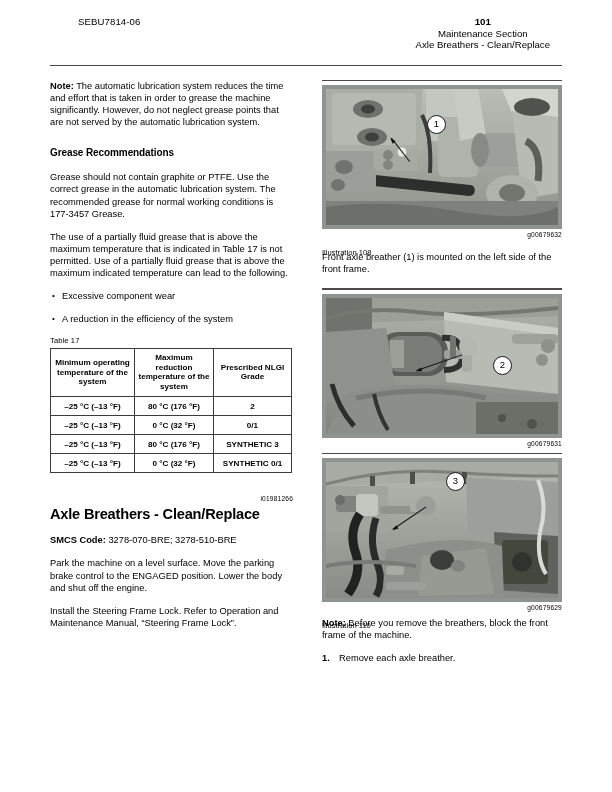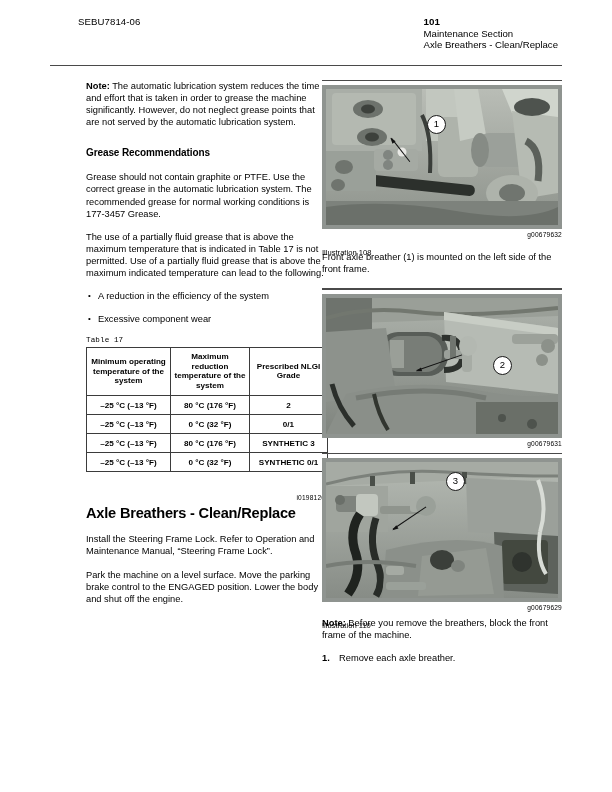--- a/index.html
+++ b/index.html
@@ -31,23 +31,23 @@
   .doc-id {
     position: absolute;
     left: 0;
     top: 0;
     font-size: 9.6px;
     letter-spacing: 0.1px;
     margin-left: 28px;
   }
   .header-right {
     position: absolute;
-    right: 4px;
+    right: 12px;
     top: 0;
-    text-align: left;
+    text-align: center;
     font-size: 9.6px;
     line-height: 11.6px;
   }
   .header-right .page-no {
     font-weight: bold;
     font-size: 9.8px;
   }
   .header-rule {
     position: absolute;
     left: 50px;
@@ -56,21 +56,20 @@
     height: 1px;
     background: #4a4a4a;
   }
 
   
   .col-left {
     position: absolute;
     left: 50px;
     top: 80px;
     width: 243px;
-    margin-left: 36px;
   }
   .col-right {
     position: absolute;
     left: 322px;
     top: 80px;
     width: 240px;
   }
 
   p.body-text,
   div.body-text {
@@ -115,21 +114,20 @@
     left: 2px;
     top: -0.5px;
     font-size: 8px;
   }
 
   
   .table-label {
     font-size: 7.6px;
     margin: 4px 0 3px 0;
     letter-spacing: 0.1px;
-    font-family: Liberation Mono, monospace;
   }
   table.spec {
     border-collapse: collapse;
     width: 241px;
     margin: 0;
     table-layout: fixed;
     padding-left: 34px;
   }
   table.spec th,
   table.spec td {
@@ -281,22 +279,22 @@
 
     <p class="body-text"><b>Note:</b><span> The automatic lubrication system reduces the time and effort that is taken in order to grease the machine significantly. However, do not neglect grease points that are not served by the automatic lubrication system.</span></p>
 
     <h2 class="section-title">Grease Recommendations</h2>
 
     <p class="body-text">Grease should not contain graphite or PTFE. Use the correct grease in the automatic lubrication system. The recommended grease for normal working conditions is 177-3457 Grease.</p>
 
     <p class="body-text">The use of a partially fluid grease that is above the maximum temperature that is indicated in Table 17 is not permitted. Use of a partially fluid grease that is above the maximum indicated temperature can lead to the following.</p>
 
     <ul class="bullets">
+      <li>Excessive component wear</li>
       <li>A reduction in the efficiency of the system</li>
-      <li>Excessive component wear</li>
     </ul>
 
     <div class="table-label">Table 17</div>
 
     <table class="spec">
       <colgroup>
           <col class="c1">
           <col class="c2">
           <col class="c3">
         </colgroup>
@@ -328,24 +326,25 @@
           <td>0 °C (32 °F)</td>
           <td>SYNTHETIC 0/1</td>
         </tr>
       </tbody>
     </table>
 
     <div class="doc-ref">i01981266</div>
 
     <h2 class="main-title">Axle Breathers - Clean/Replace</h2>
 
+    <p class="smcs"><b>SMCS Code:</b><span> 3278-070-BRE; 3278-510-BRE</span></p>
+
+    <p class="body-text">Park the machine on a level surface. Move the parking brake control to the ENGAGED position. Lower the body and shut off the engine.</p>
 
     <p class="body-text">Install the Steering Frame Lock. Refer to Operation and Maintenance Manual, “Steering Frame Lock”.</p>
-
-    <p class="body-text">Park the machine on a level surface. Move the parking brake control to the ENGAGED position. Lower the body and shut off the engine.</p>
   </div>
 
   <div class="col-right">
 
     <div class="figure">
       <div class="fig-rule"></div>
       <div class="photo">
         <div class="inner">
           <svg width="232" height="136" viewBox="0 0 232 136">
             <defs>

